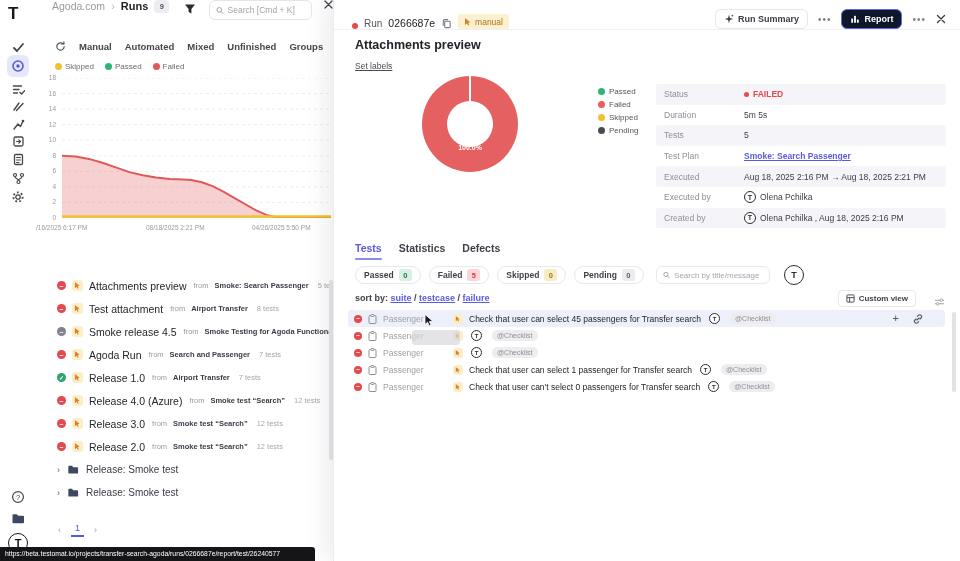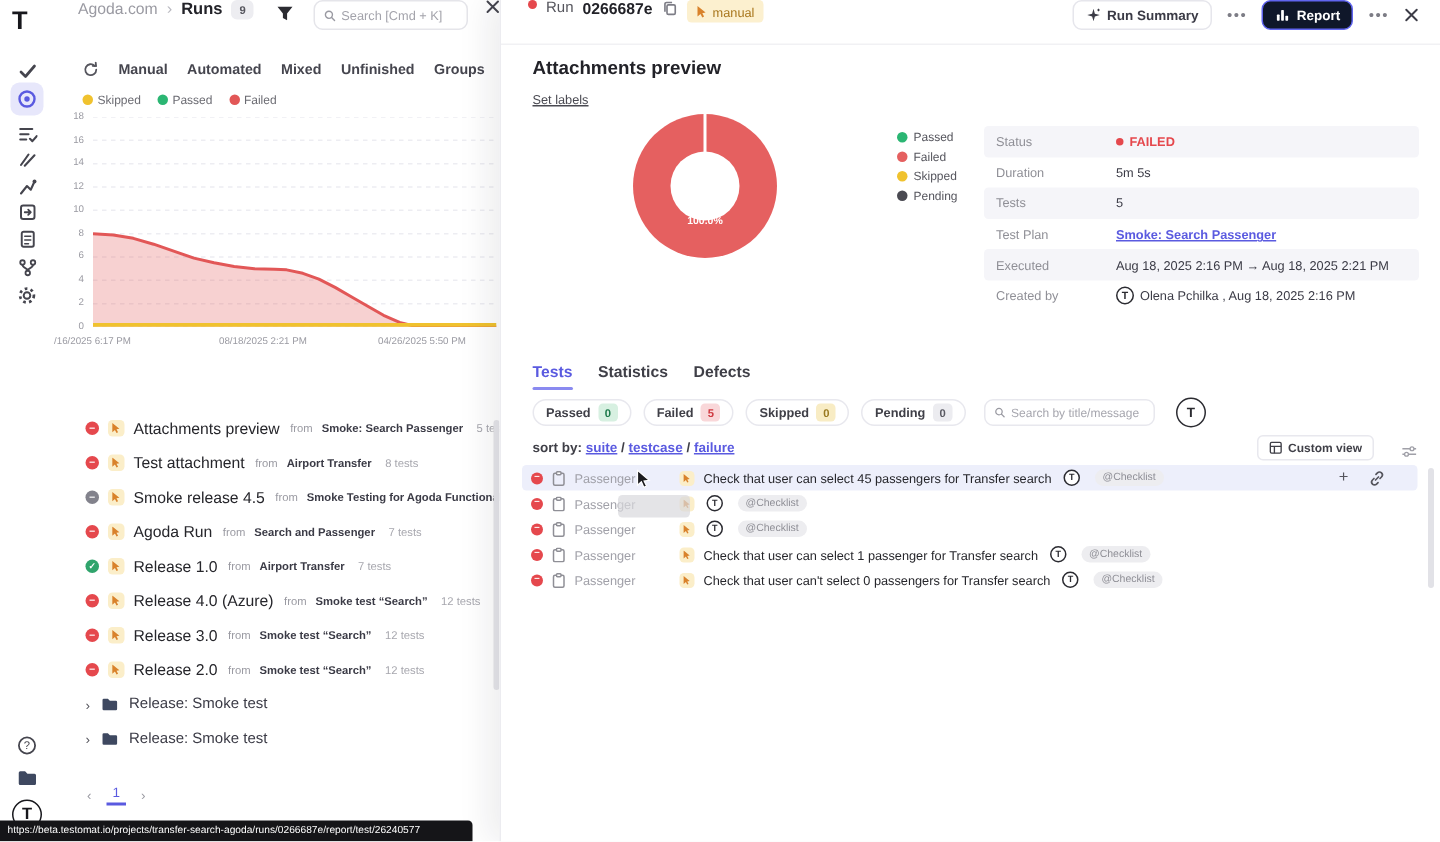--- a/index.html
+++ b/index.html
@@ -60,24 +60,24 @@
   
   .pagination{position:absolute;left:58px;top:523px;display:flex;gap:10px;align-items:center;font-size:9px;color:#9a9aa2}
   .pagination .page-current{color:#5a5ae0;border-bottom:2px solid #5a5ae0;padding:0 4px 2px}
   .status-url{position:absolute;left:0;top:547px;width:315px;height:14px;background:#151518;border-top-right-radius:3px;color:#fff;font-size:6.8px;line-height:14px;padding-left:5px;white-space:nowrap;overflow:hidden;z-index:10}
 
   
   .scroll-thumb{position:absolute;background:#e6e6ea;border-radius:2px}
 
   
   .panel{position:absolute;left:333px;top:0;width:627px;height:561px;background:#fff;border-left:1px solid #ececf0;box-shadow:-8px 0 20px rgba(20,20,40,.08);z-index:4}
-  .panel-head{height:30px;display:flex;align-items:flex-start;gap:6px;padding:0 14px 0 18px;border-bottom:1px solid #f1f1f4}
+  .panel-head{height:30px;display:flex;align-items:flex-end;gap:6px;padding:0 14px 0 18px;border-bottom:1px solid #f1f1f4}
   .mini-dot{width:6px;height:6px;border-radius:50%;background:#e5484d;flex:none}
   .run-label{font-size:10px;color:#55555d}
-  .run-id{font-size:10.5px;font-weight:bold;color:#222228}
+  .run-id{font-size:10.5px;font-weight:normal;color:#222228}
   .icon-btn{display:flex;align-items:center;justify-content:center;color:#7d7d86;cursor:pointer}
   .manual-badge{height:15px;border-radius:3px;background:#fcf0cf;display:flex;align-items:center;gap:3px;padding:0 6px;font-size:8.5px;color:#a8761c;cursor:default}
   .head-right{margin-left:auto;display:flex;align-items:center;gap:8px}
   .btn{height:20px;display:flex;align-items:center;gap:4px;border:1px solid #e6e6ec;border-radius:6px;background:#fff;padding:0 8px;font-size:9px;font-weight:600;color:#3b3b46;cursor:pointer}
   .btn.primary{background:#0f172a;border-color:#6065ef;color:#fff}
   .dots{font-size:10px;color:#7d7d86;letter-spacing:1px;cursor:pointer;padding:0 2px}
 
   .panel-title{position:absolute;left:21px;top:38px;font-size:12.5px;font-weight:bold;color:#222228}
   .set-labels{position:absolute;left:21px;top:61px;font-size:8.5px;color:#4a4a52;text-decoration:underline;cursor:pointer}
 
@@ -528,20 +528,27 @@
         <div class="info-label">Test Plan</div>
         <div class="info-value">
             <a class="plan-link">Smoke: Search Passenger</a>
           </div>
       </div>
       <div class="info-row">
         <div class="info-label">Executed</div>
         <div class="info-value">Aug 18, 2025 2:16 PM → Aug 18, 2025 2:21 PM</div>
       </div>
       <div class="info-row">
+        <div class="info-label">Executed by</div>
+        <div class="info-value">
+            <span class="t-avatar">T</span>
+            <span>Olena Pchilka</span>
+          </div>
+      </div>
+      <div class="info-row">
         <div class="info-label">Created by</div>
         <div class="info-value">
             <span class="t-avatar">T</span>
             <span>Olena Pchilka , Aug 18, 2025 2:16 PM</span>
           </div>
       </div>
     </div>
 
     <div class="panel-tabs">
       <span class="ptab active">Tests</span>

